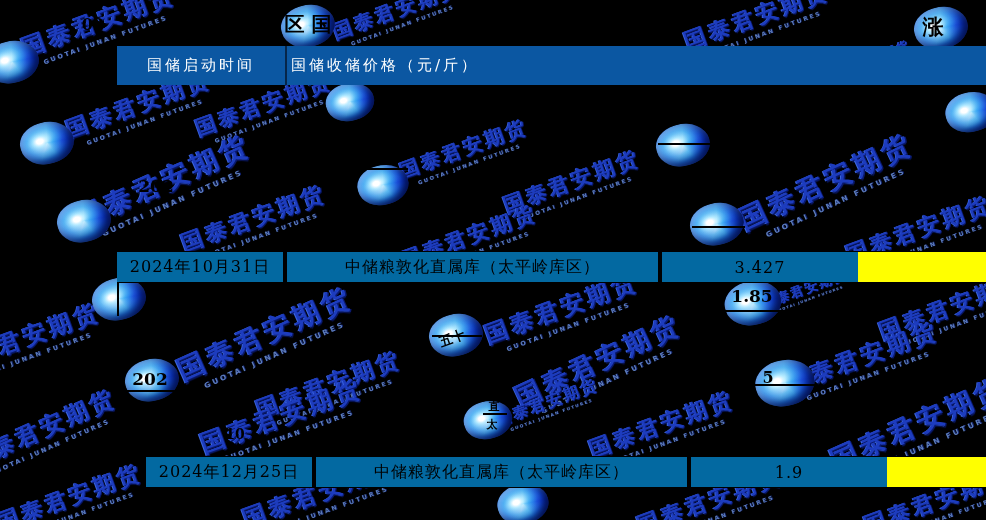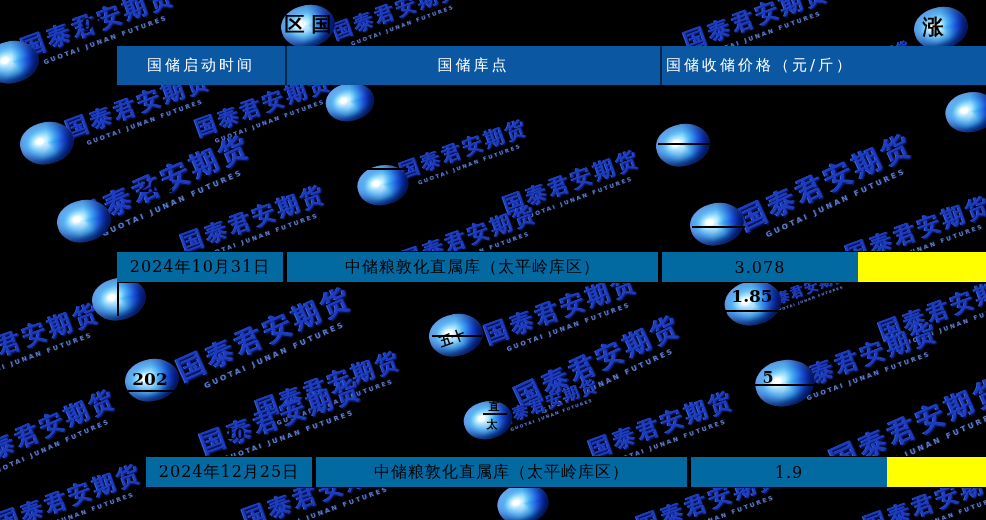--- a/index.html
+++ b/index.html
@@ -201,28 +201,27 @@
       <div class="gridline" style="left: 722px; top: 310px; width: 63px; height: 2px;"></div>
       <div class="gridline" style="left: 125px; top: 390px; width: 57px; height: 2px;"></div>
       <div class="gridline" style="left: 755px; top: 384px; width: 60px; height: 2px;"></div>
       <div class="gridline" style="left: 432px; top: 335px; width: 50px; height: 2px;"></div>
       <div class="gridline" style="left: 483px; top: 413px; width: 24px; height: 2px;"></div>
       <div class="gridline" style="left: 117px; top: 283px; width: 2px; height: 33px;"></div>
     </div>
 
   <div class="tbl tbl-header">
     <div class="hcell c1">国储启动时间</div>
-    <div class="hcell c2">国储库点</div>
     <div class="hcell c3">国储收储价格（元/斤）</div>
   </div>
 
   <div class="tbl yrow row1">
     <div class="ycell c1">2024年10月31日</div>
     <div class="ycell c2">中储粮敦化直属库（太平岭库区）</div>
-    <div class="ycell c3">3.078</div>
+    <div class="ycell c3">3.427</div>
   </div>
 
   <div class="tbl yrow row2">
     <div class="ycell c1">2024年12月25日</div>
     <div class="ycell c2">中储粮敦化直属库（太平岭库区）</div>
     <div class="ycell c3">1.9</div>
   </div>
 
 </div>
 

